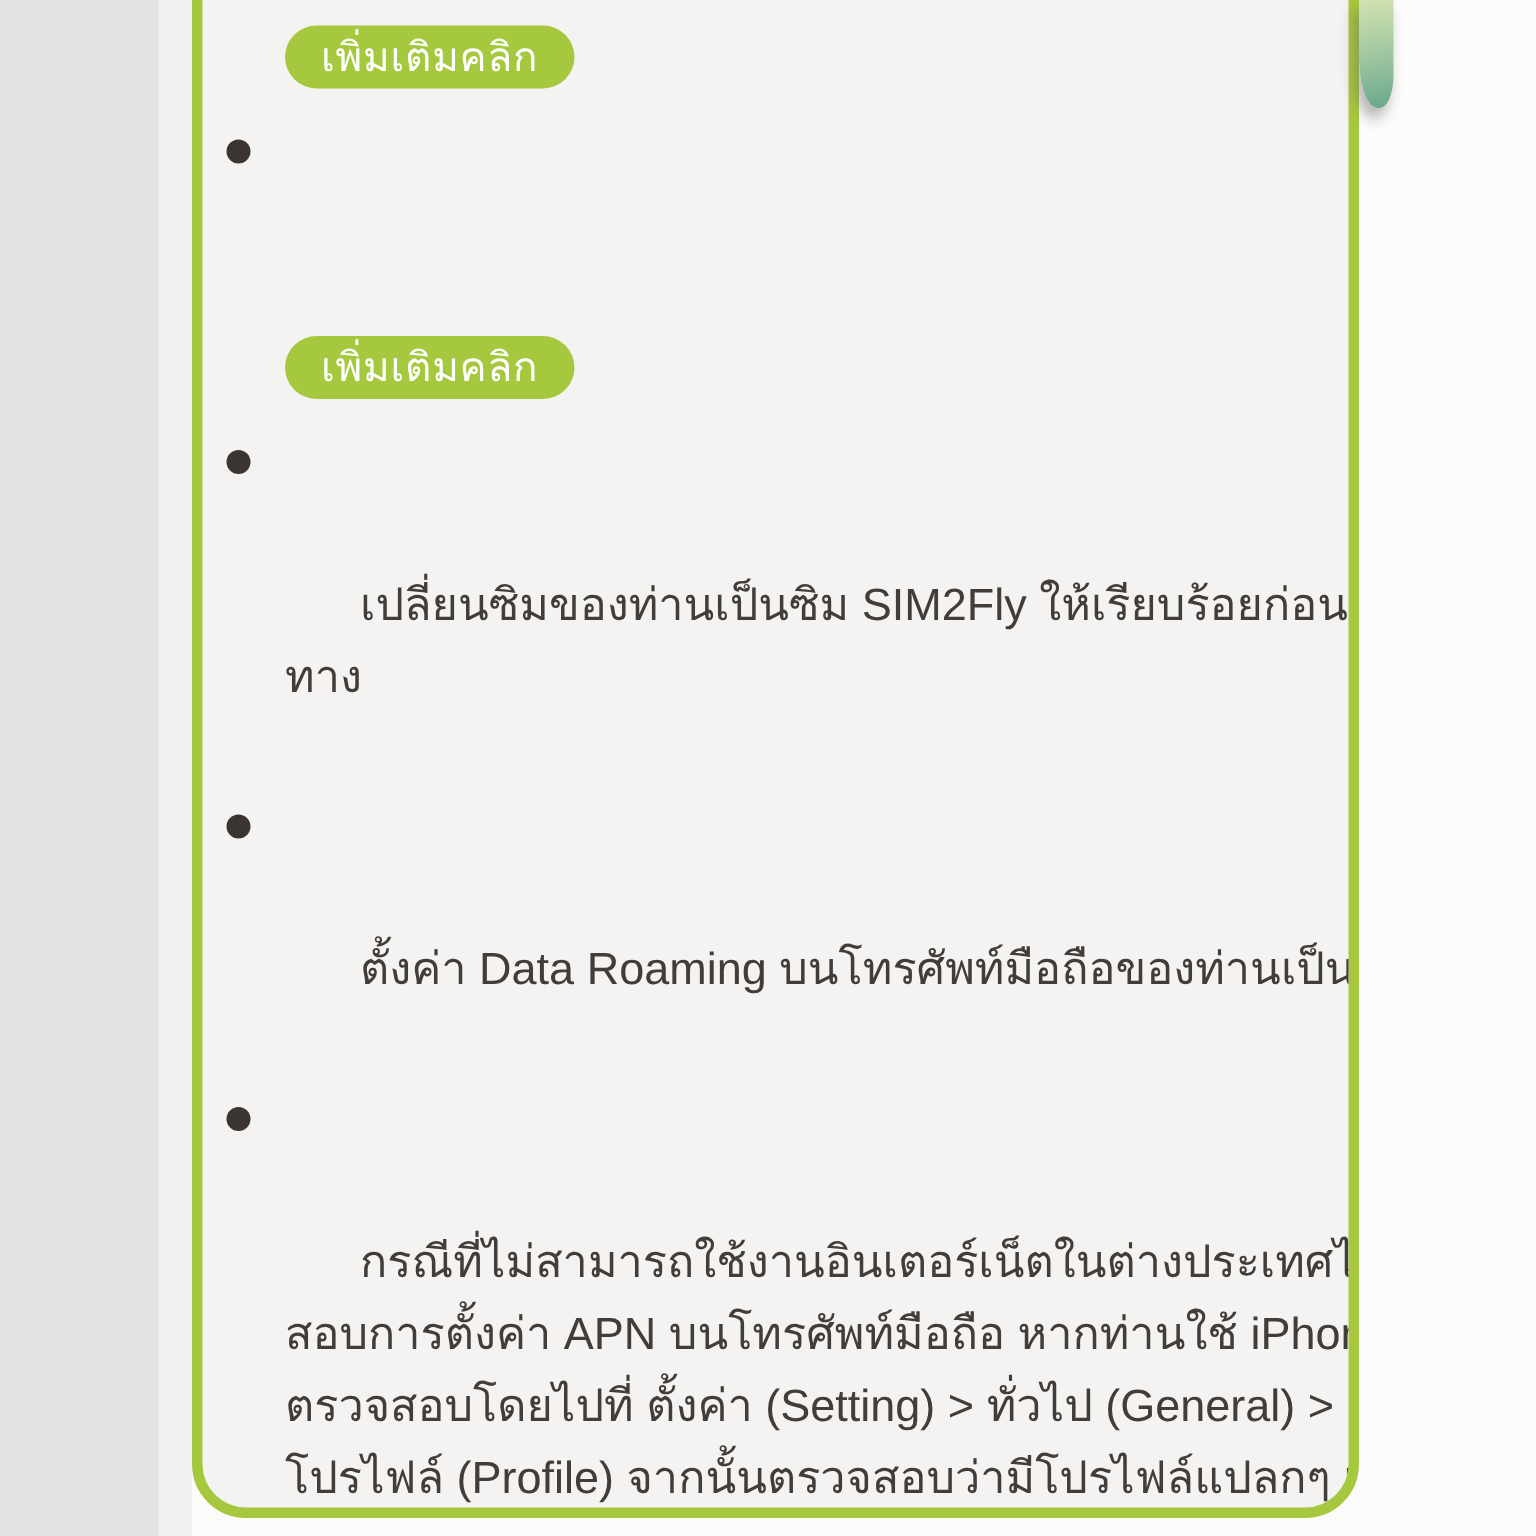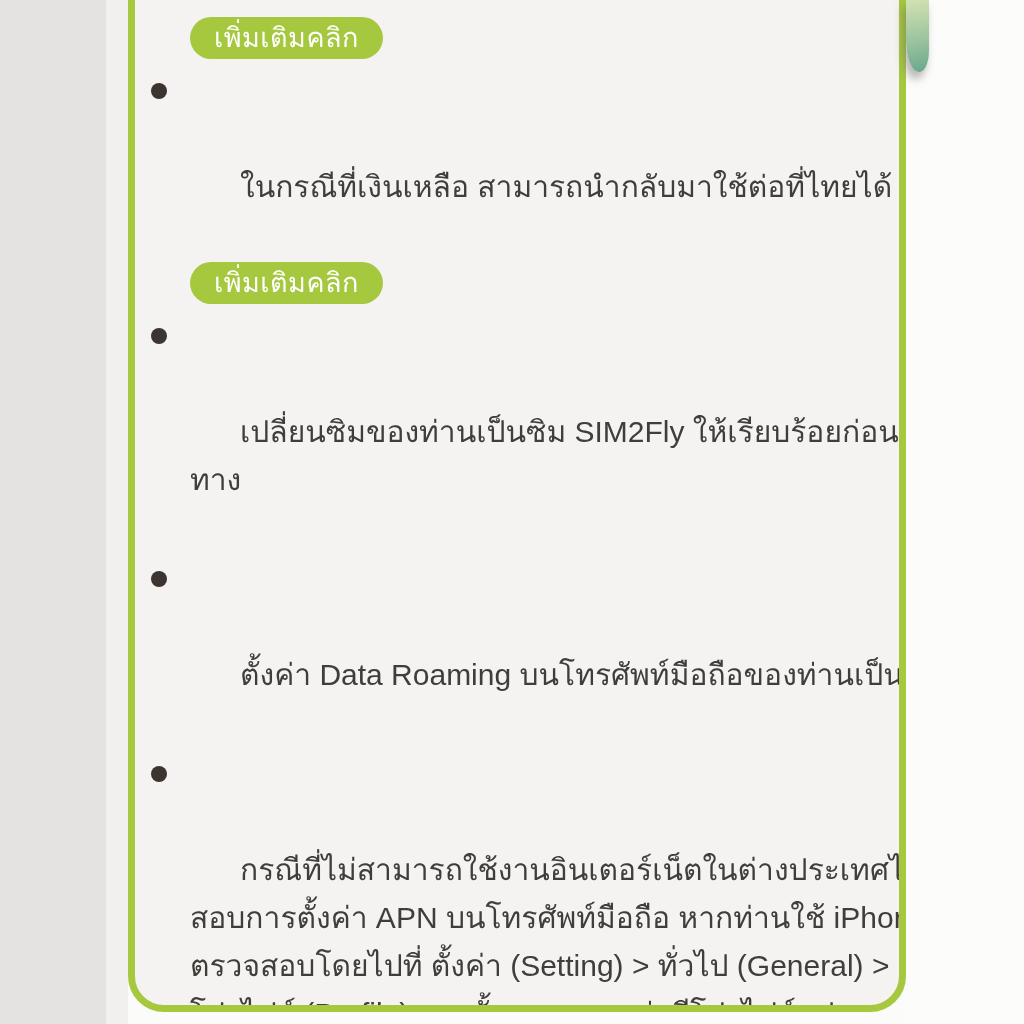--- a/index.html
+++ b/index.html
@@ -41,21 +41,21 @@
   }
   .pill {
     display: inline-block;
     background: #a6c83e;
     color: #ffffff;
     font-size: 27px;
     line-height: 42px;
     height: 42px;
     padding: 0 24px;
     border-radius: 21px;
-    margin: 0 0 8px 0;
+    margin: 0 0 18px 0;
     letter-spacing: 0.5px;
     cursor: pointer;
   }
   .pill-row { margin: 0; }
   .bullet {
     position: relative;
     font-size: 30px;
     line-height: 48px;
     color: #413d3a;
     white-space: pre;
@@ -85,21 +85,20 @@
 
 <div class="panel">
   <div class="panel-inner">
 
     <div class="pill-row">
       <span class="pill">เพิ่มเติมคลิก</span>
     </div>
 
     <div class="bullet">
       <span class="dot"></span>
-      <span>ในกรณีที่เงินเหลือ สามารถนำกลับมาใช้ต่อที่ไทยได้</span>
     </div>
 
     <div class="pill-row">
       <span class="pill">เพิ่มเติมคลิก</span>
     </div>
 
     <div class="bullet">
       <span class="dot"></span>
       <span>เปลี่ยนซิมของท่านเป็นซิม SIM2Fly ให้เรียบร้อยก่อนออกเดิน
 ทาง</span>

